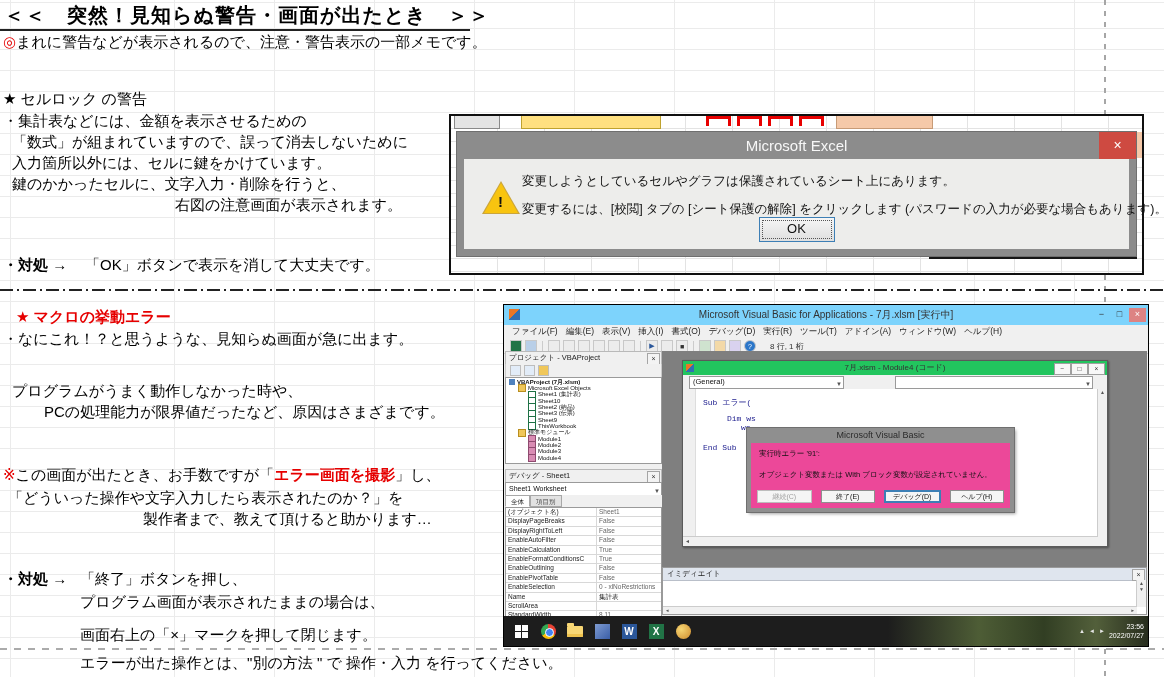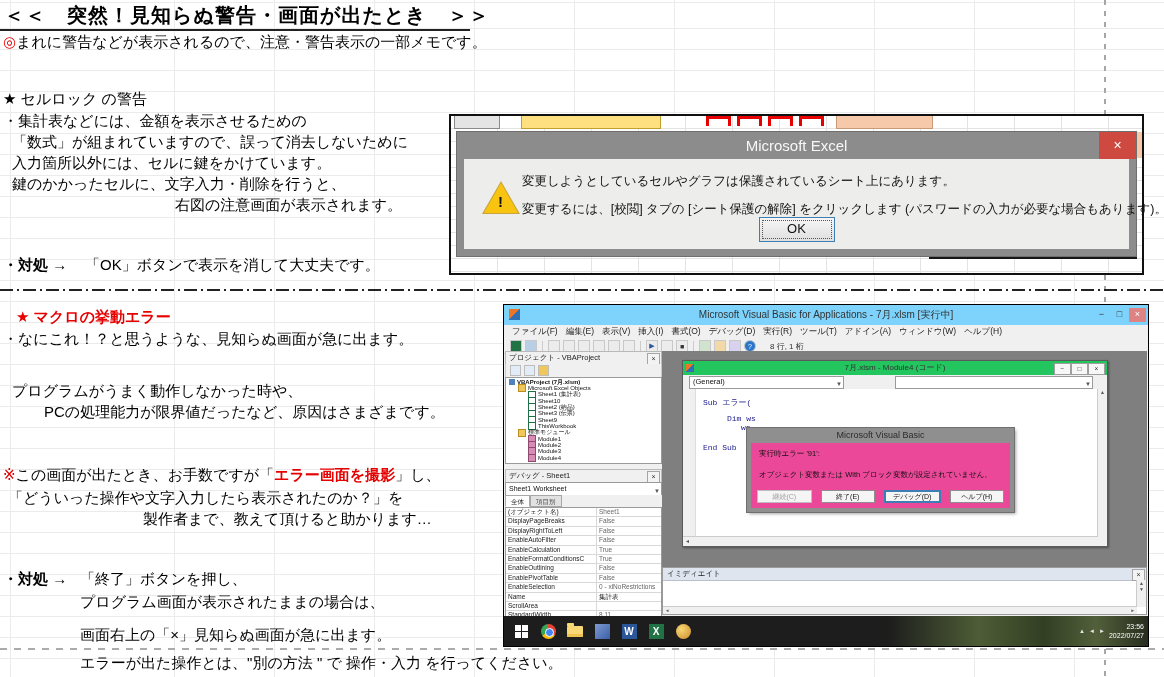--- a/index.html
+++ b/index.html
@@ -145,21 +145,21 @@
   <span class="abs txt bold red" style="left:16px;top:308px;">★ マクロの挙動エラー</span>
   <span class="abs txt" style="left:3px;top:330px;">・なにこれ！？と思うような、見知らぬ画面が急に出ます。</span>
   <span class="abs txt" style="left:12px;top:382px;">プログラムがうまく動作しなかった時や、</span>
   <span class="abs txt" style="left:12px;top:403px;padding-left:32px;">PCの処理能力が限界値だったなど、原因はさまざまです。</span>
   <span class="abs txt" style="left:3px;top:466px;"><span class="red">※</span><span>この画面が出たとき、お手数ですが「</span><span class="red bold">エラー画面を撮影</span><span>」し、</span></span>
   <span class="abs txt" style="left:8px;top:489px;">「どういった操作や文字入力したら表示されたのか？」を</span>
   <span class="abs txt" style="left:143px;top:510px;">製作者まで、教えて頂けると助かります…</span>
   <span class="abs txt bold" style="left:3px;top:570px;">・対処 →</span>
   <span class="abs txt" style="left:80px;top:570px;">「終了」ボタンを押し、</span>
   <span class="abs txt" style="left:80px;top:593px;">プログラム画面が表示されたままの場合は、</span>
-  <span class="abs txt" style="left:80px;top:626px;">画面右上の「×」見知らぬ画面が急に出ます。</span>
+  <span class="abs txt" style="left:80px;top:626px;">画面右上の「×」マークを押して閉じます。</span>
   <div class="abs dashedln" style="left:0;top:648px;width:1164px;"></div>
   <span class="abs txt" style="left:80px;top:654px;">エラーが出た操作とは、"別の方法 " で 操作・入力 を行ってください。</span>
 
   <div id="xlshot" class="abs">
     <div class="abs xl-grid"></div>
     <div class="abs frag frag-btn"></div>
     <div class="abs frag frag-yellow"></div>
     <div class="abs frag-redtxt">
         <i></i>
         <i></i>

